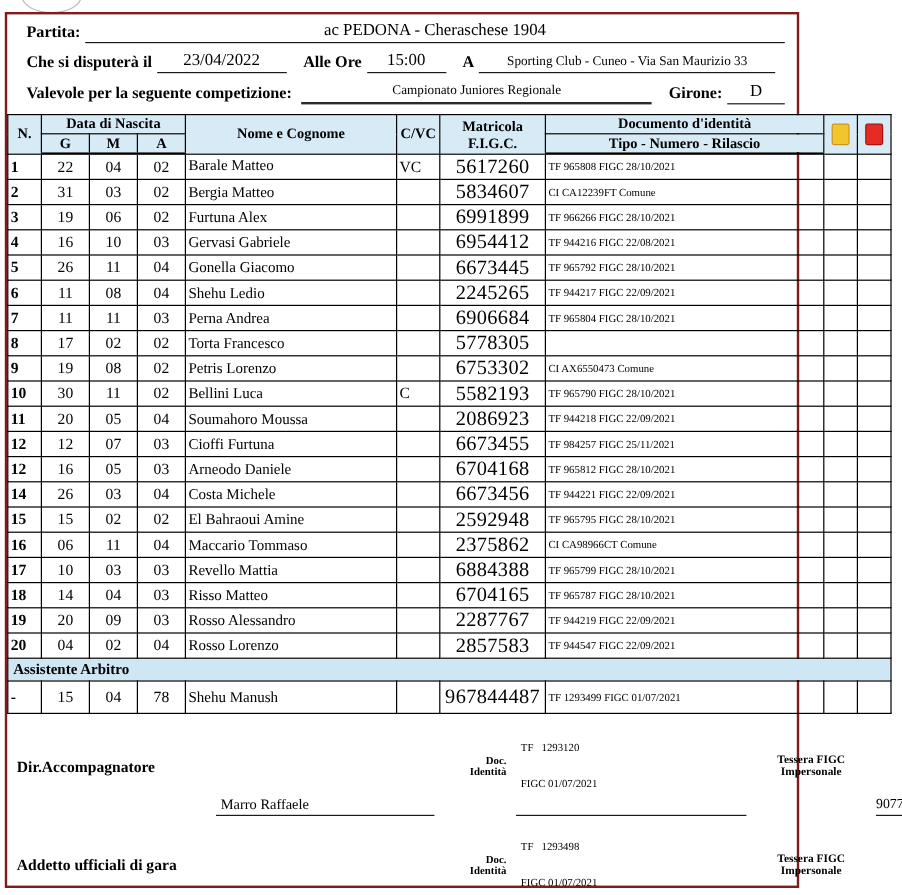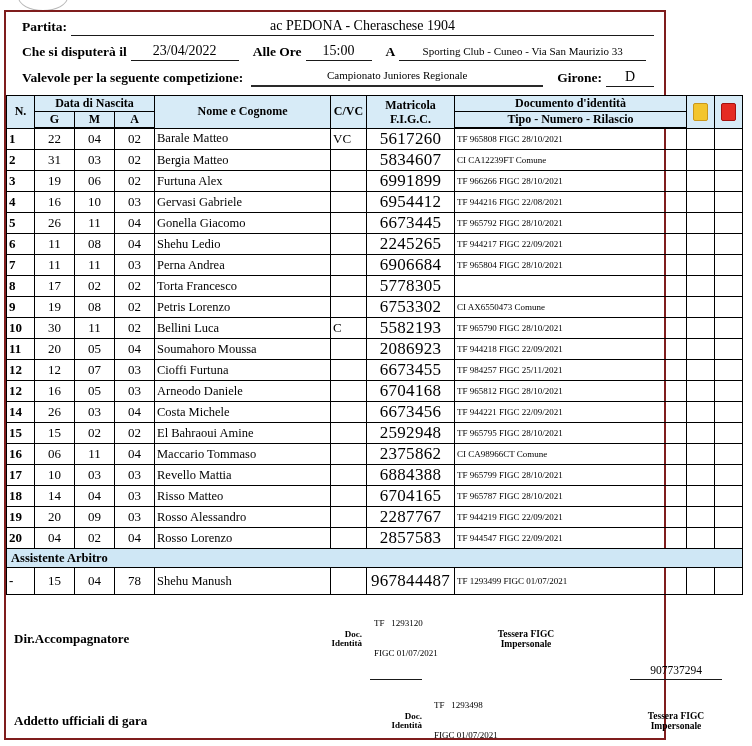--- a/index.html
+++ b/index.html
@@ -433,20 +433,21 @@
           <td class="doc">TF   1293499   FIGC 01/07/2021</td>
           <td></td>
           <td></td>
         </tr>
       </tbody>
     </table>
 
     <div class="staff" id="staff-rows">
   <div class="staff-row">
     <div class="s-role">Dir.Accompagnatore</div>
+    <div class="s-name u">Marro Raffaele</div>
     <div class="s-doclabel">
       <div>Doc.</div>
       <div>Identità</div>
     </div>
     <div class="s-docval u">
       <div>TF   1293120</div>
       <div>FIGC 01/07/2021</div>
     </div>
     <div class="s-tessera">
       <div>Tessera FIGC</div>

